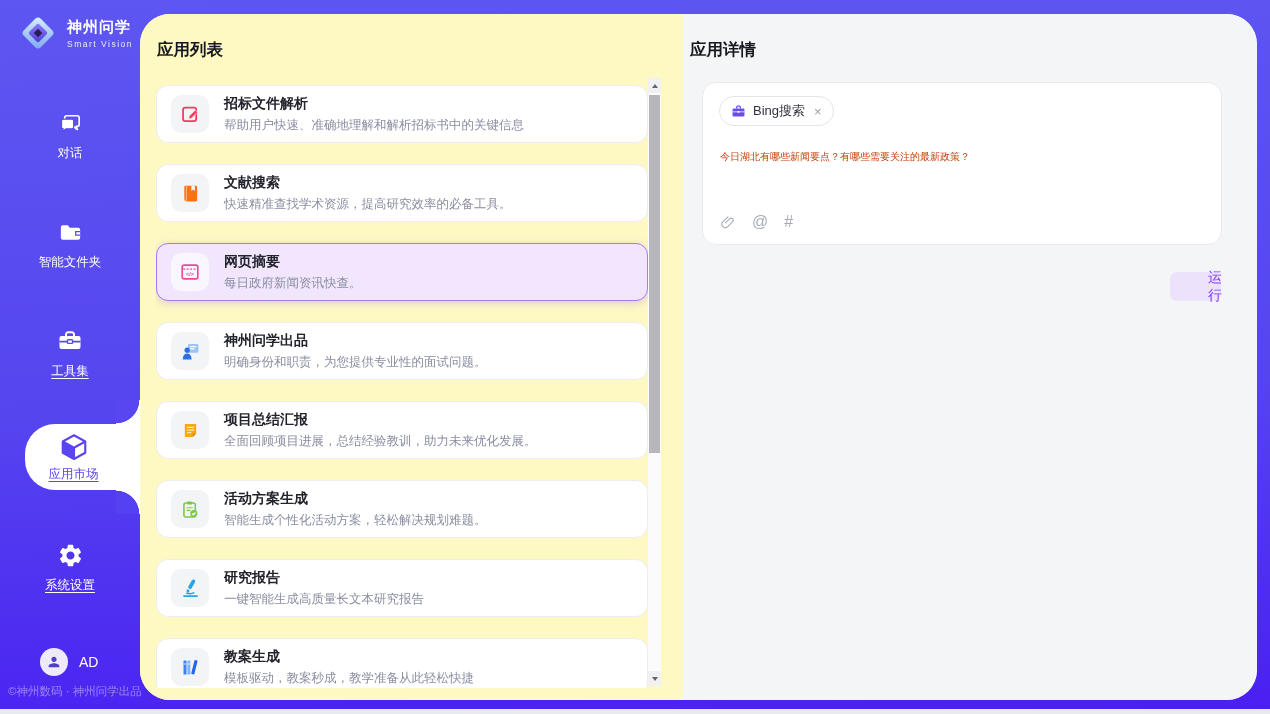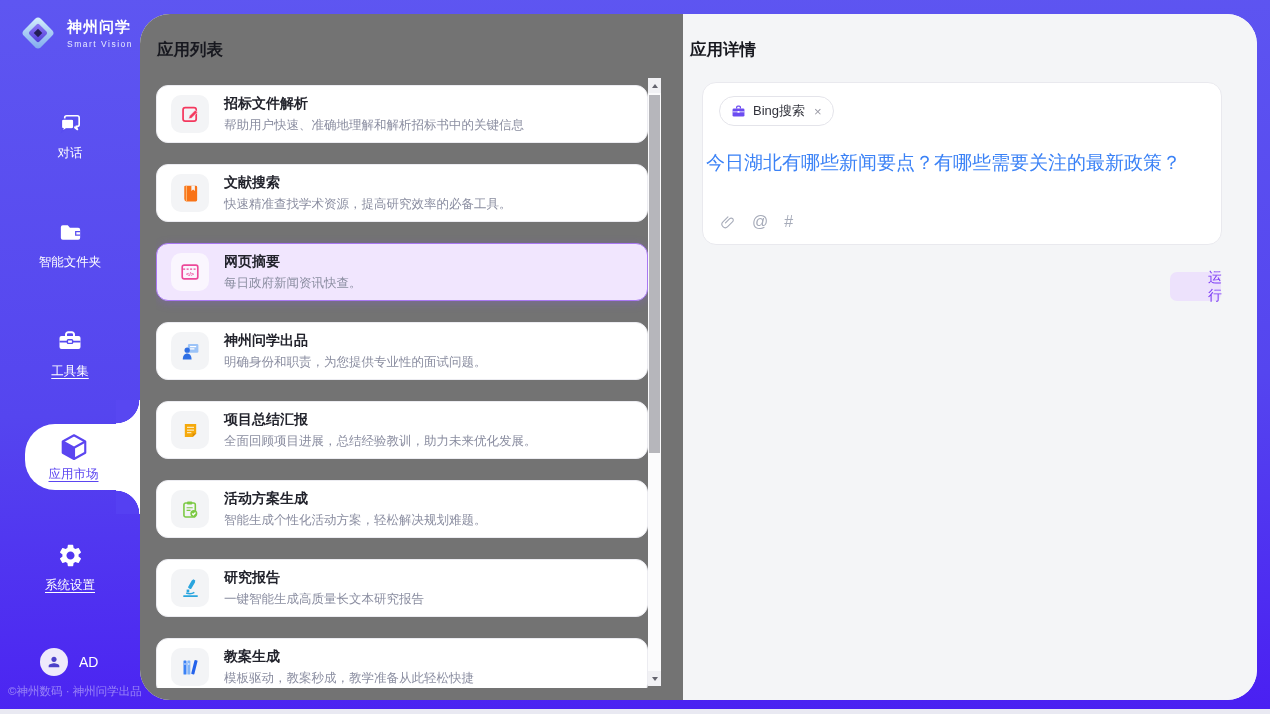--- a/index.html
+++ b/index.html
@@ -41,21 +41,21 @@
   .user-row { position:absolute; left:40px; top:648px; display:flex; align-items:center; gap:11px; cursor:pointer; }
   .avatar { width:28px; height:28px; border-radius:50%; background:#EFEAFB; display:flex; align-items:center; justify-content:center; }
   .user-initials { color:#fff; font-size:14px; }
   .sidebar-footer { position:absolute; left:8px; top:684px; width:140px; font-size:11.5px; color:rgba(255,255,255,.42); white-space:nowrap; }
 
   
   .content { position:absolute; left:140px; top:14px; width:1117px; height:686px; background:#fff;
     border-radius:30px; overflow:hidden; }
 
   .pane-title { font-size:16.5px; font-weight:bold; color:#17181F; }
-  .list-pane { position:absolute; left:0; top:0; width:543px; height:686px; background:#737373; }
+  .list-pane { position:absolute; left:0; top:0; width:543px; height:686px; background:#fef9c3; }
   .list-title { position:absolute; left:17px; top:25px; }
 
   .app-scroll { position:absolute; left:16px; top:71px; width:492px; height:603px; overflow:hidden; }
   .app-card { height:58px; margin-bottom:21px; border:1px solid #ECECF1; border-radius:12px;
     display:flex; align-items:center; padding:4px 14px; background:#fff; cursor:pointer; }
   .app-card.selected { background:#F1E6FE; border:1.5px solid #A877F3; box-shadow:0 2px 10px rgba(140,85,245,.28); }
   .app-icon-tile { width:38px; height:38px; border-radius:10px; background:#F3F4F6; display:flex;
     align-items:center; justify-content:center; margin-right:15px; flex:0 0 38px; }
   .selected .app-icon-tile { background:#FAF6FE; }
   .app-title { font-size:14px; font-weight:bold; color:#22232C; }
@@ -73,21 +73,21 @@
   
   .detail-pane { position:absolute; left:543px; top:0; width:574px; height:686px; background:#F4F5F7;
     border-radius:0 30px 30px 0; }
   .detail-title { position:absolute; left:7px; top:25px; }
   .prompt-card { position:absolute; left:19px; top:68px; width:520px; height:163px; background:#fff;
     border:1px solid #E9E9EE; border-radius:14px; cursor:text; }
   .tool-tag { position:absolute; left:16px; top:13px; height:30px; border:1px solid #E4E4EA; border-radius:16px;
     display:flex; align-items:center; padding:0 11px; gap:7px; background:#fff; cursor:pointer; }
   .tag-label { font-size:13px; color:#31323B; }
   .tag-close { color:#9B9BA6; font-size:13px; margin-left:2px; cursor:pointer; line-height:1; }
-  .prompt-text { position:absolute; left:3px; top:66px; right:16px; font-size:19px; color:#3b82f6; line-height:1.5; }
+  .prompt-text { position:absolute; left:17px; top:66px; right:16px; font-size:10px; color:#c2410c; line-height:1.5; }
   .attach-row { position:absolute; left:17px; bottom:13px; display:flex; gap:16px; align-items:center; color:#A6ABB9; }
   .attach-glyph { font-size:16px; color:#A6ABB9; cursor:pointer; }
   .run-btn { position:absolute; left:487px; top:258px; width:51px; height:29px; background:#EDE2FC; color:#7C3BF5;
     font-size:14px; border:none; border-radius:7px; display:flex; align-items:center; justify-content:center;
     cursor:pointer; font-family:inherit;padding-left:45px; }
 </style>
 </head>
 <body>
 
 <div class="sidebar">

